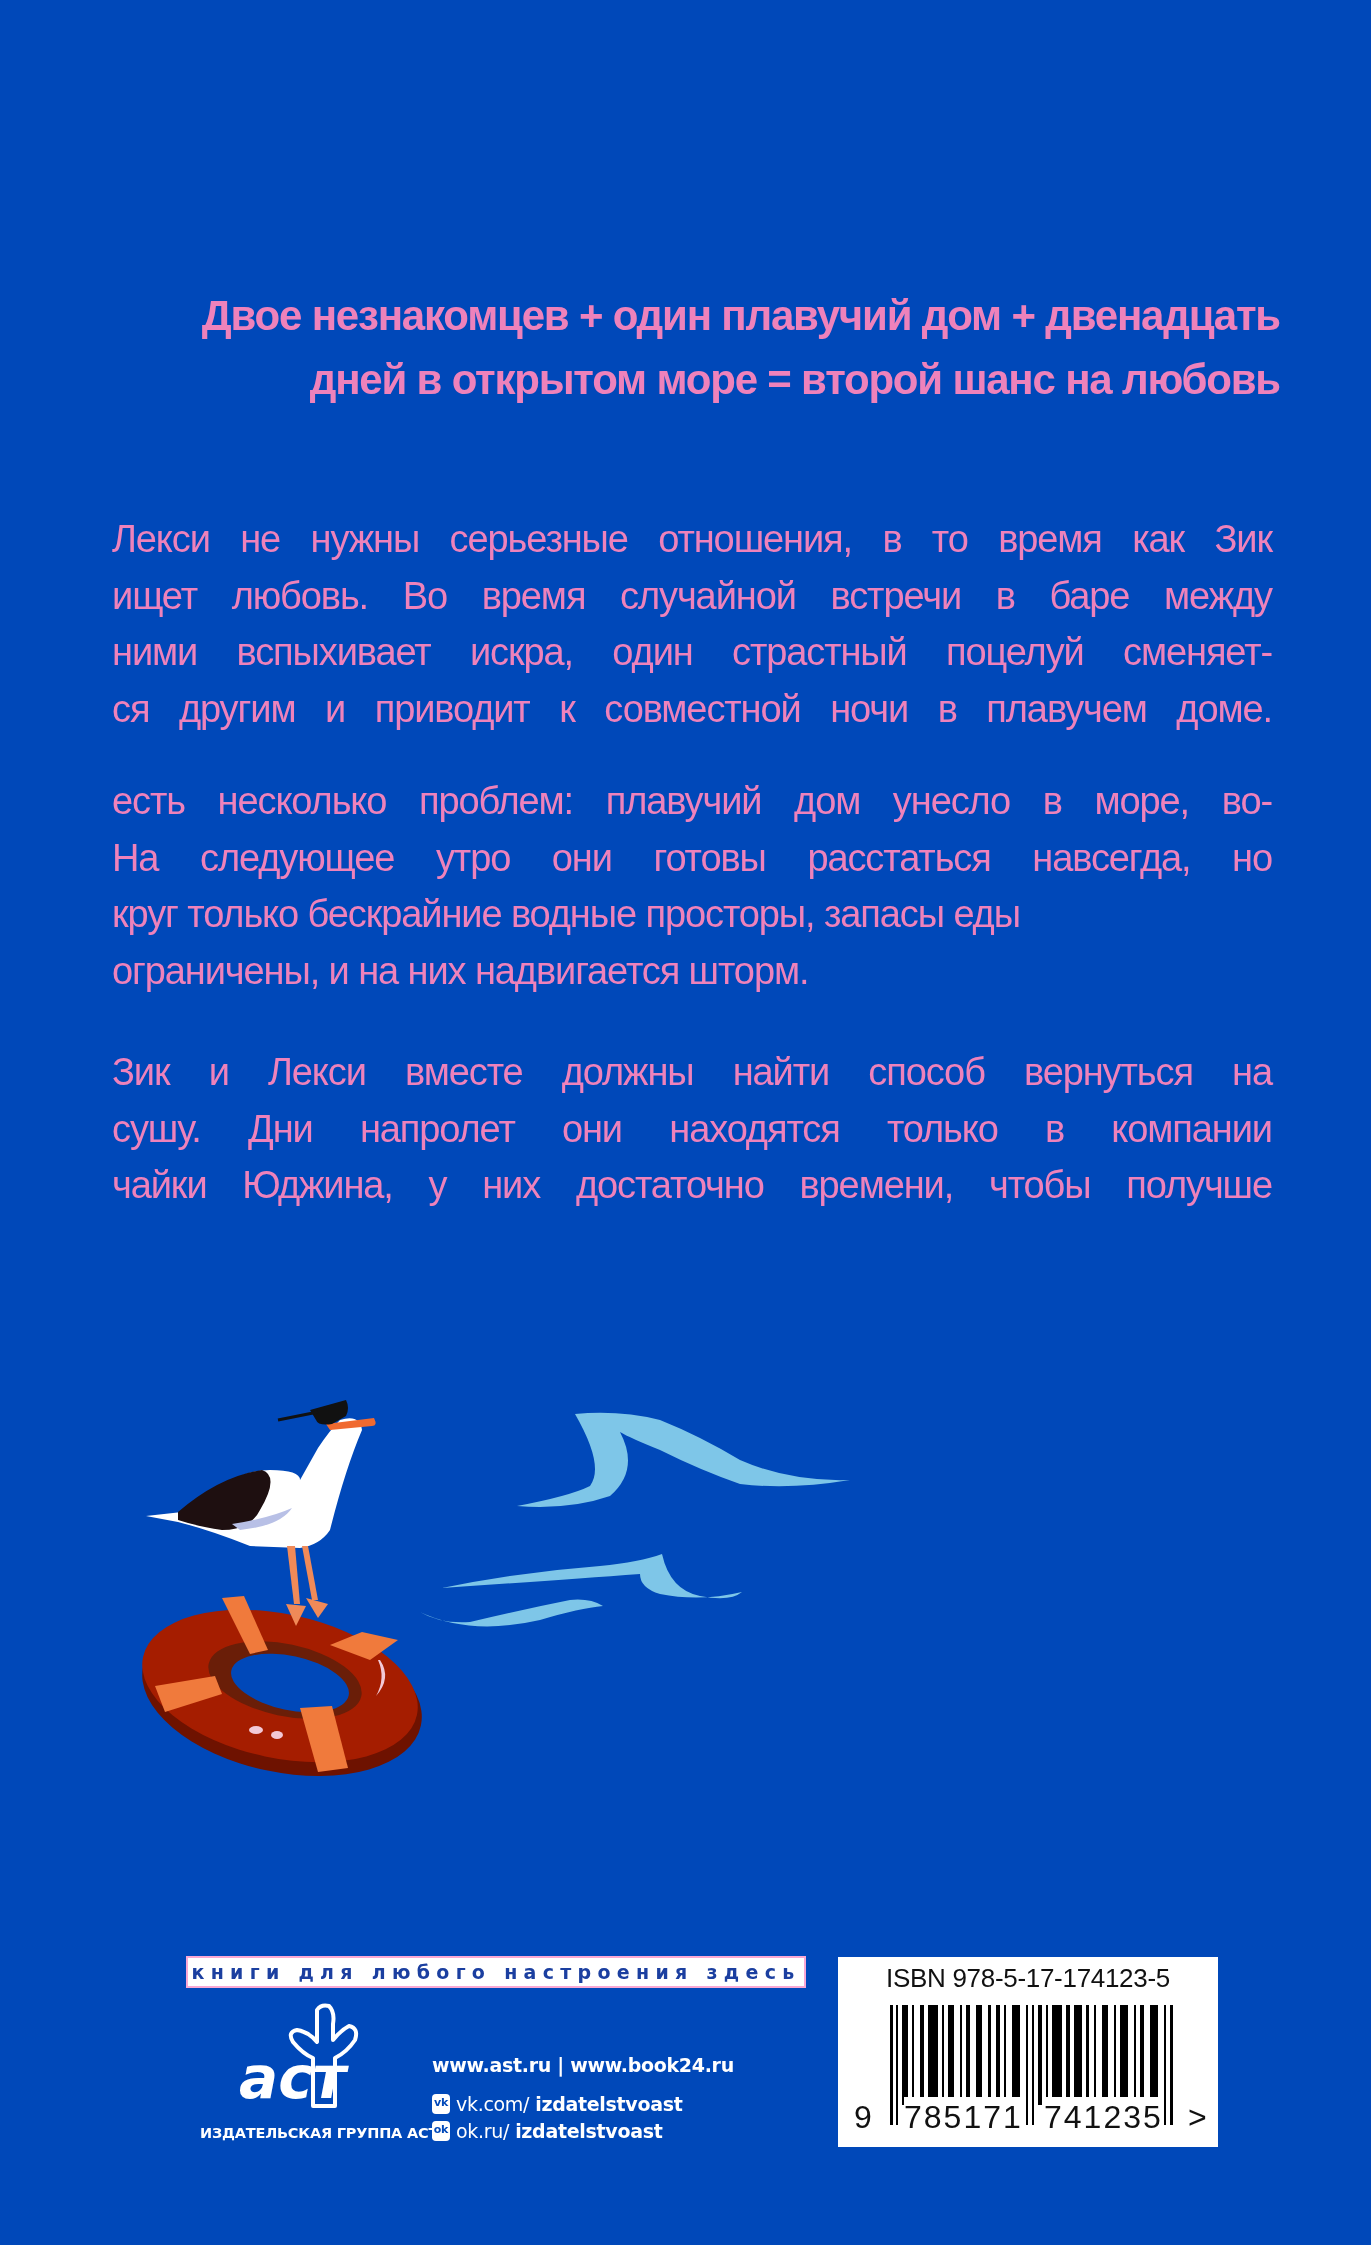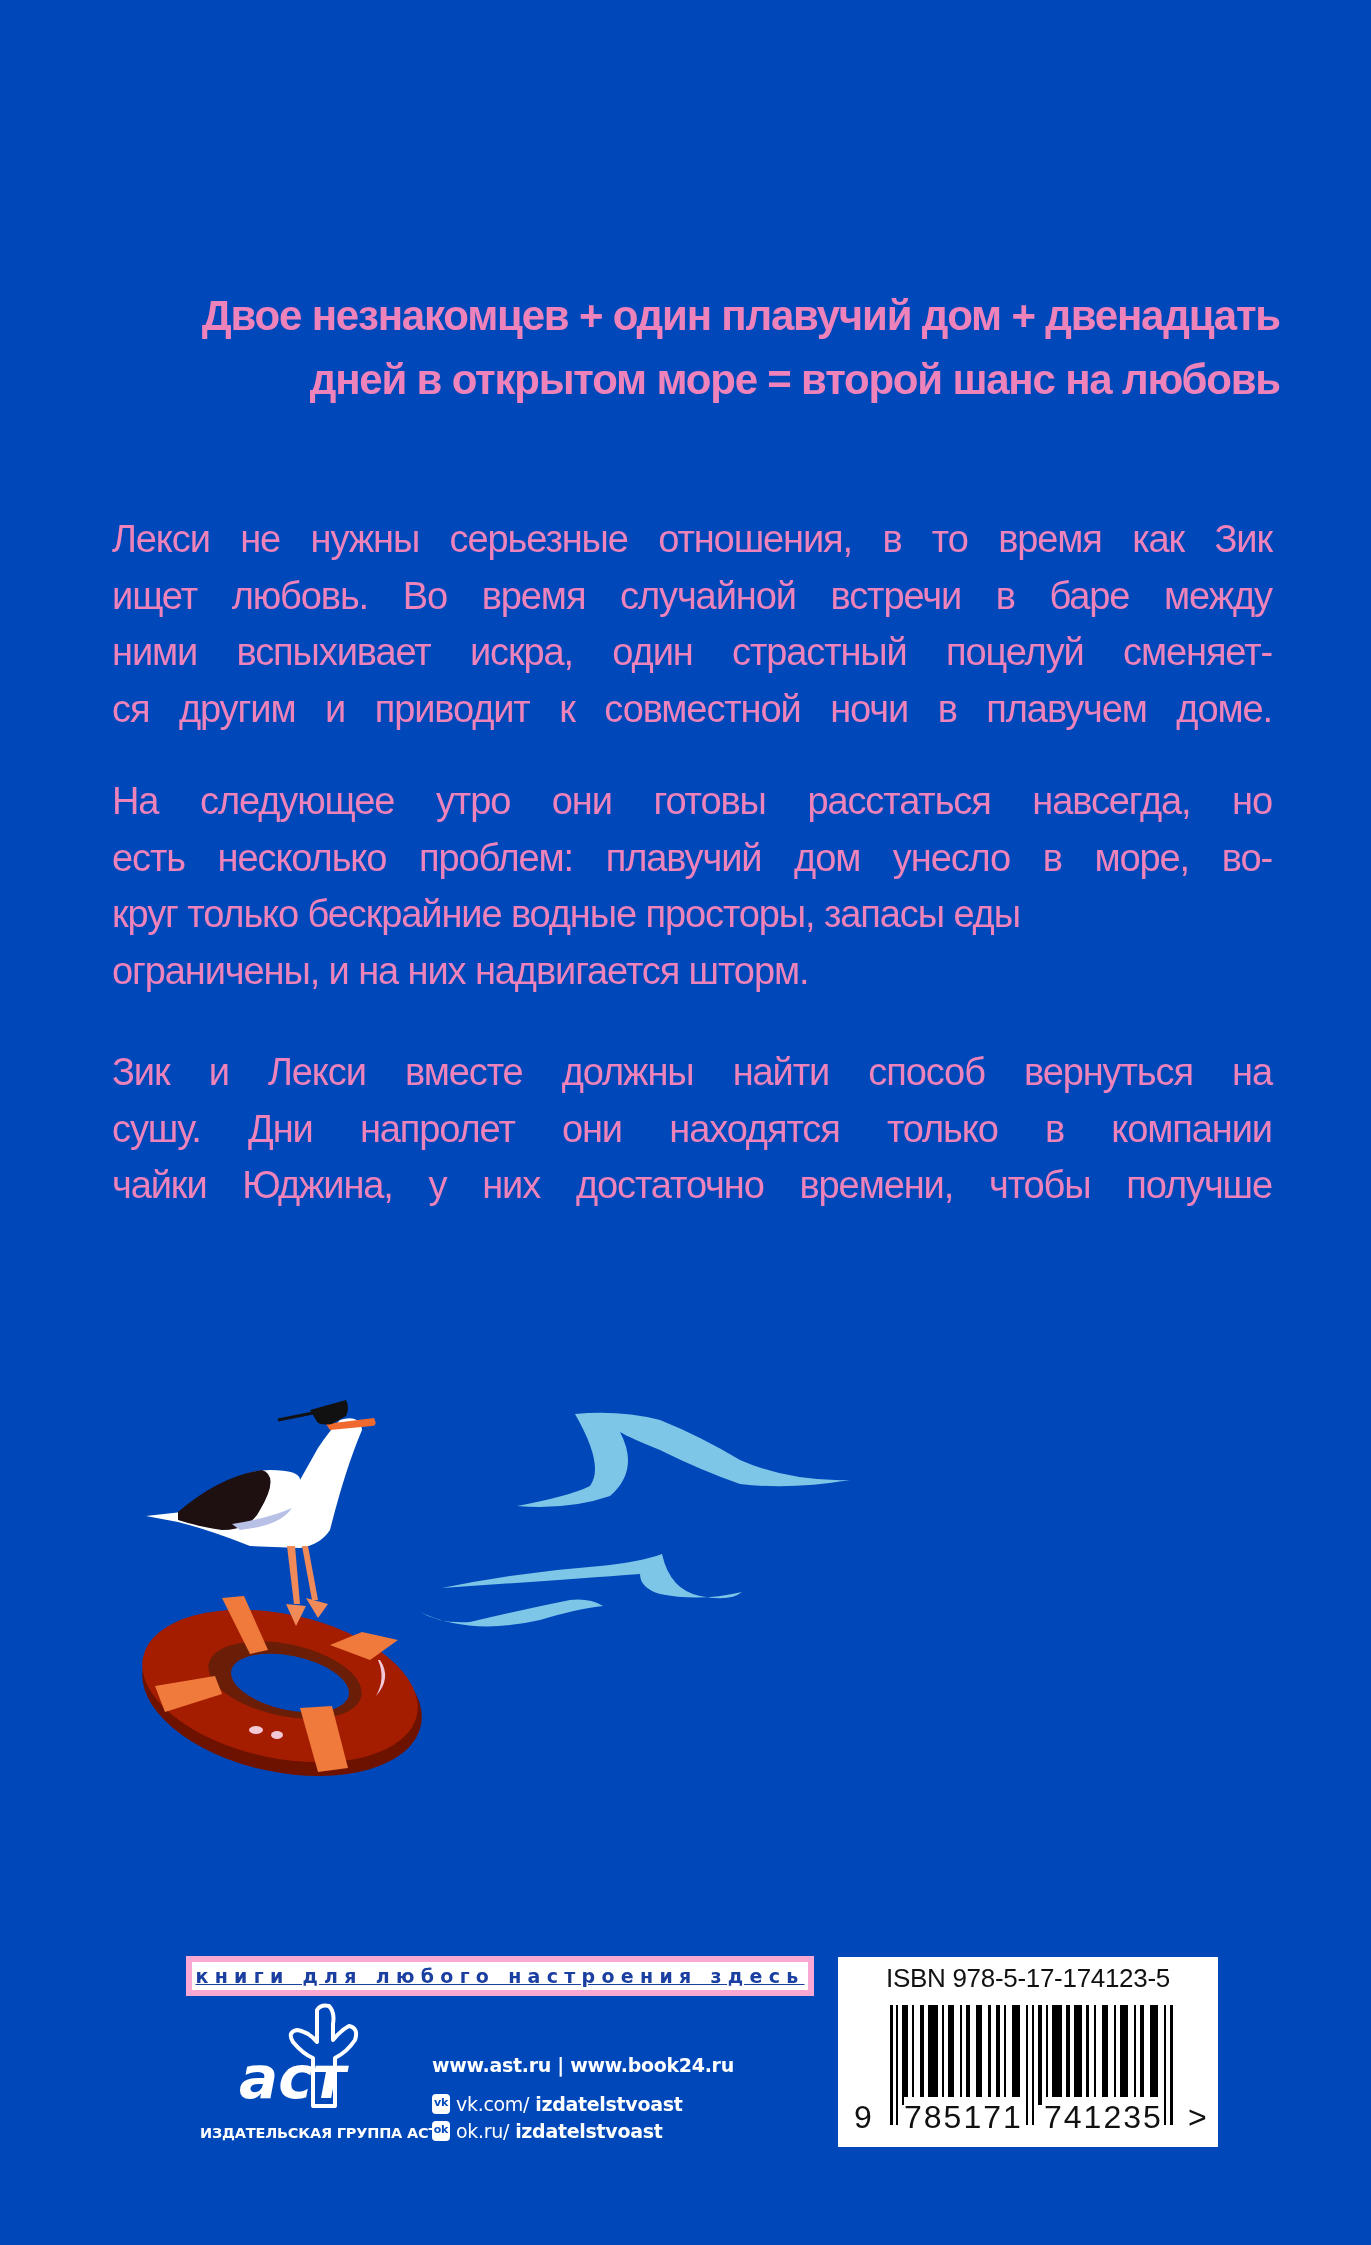--- a/index.html
+++ b/index.html
@@ -33,30 +33,29 @@
   .para span.c { text-align: center; }
   #p1 { top: 511px; }
   #p2 { top: 773px; }
   #p3 { top: 1044px; }
 
   .illustration { position: absolute; left: 0; top: 1380px; width: 1371px; height: 480px; }
 
   .slogan-bar {
     position: absolute; left: 186px; top: 1956px; width: 616px; height: 28px;
     background: #ffffff;
-    border: 6px solid #f9a8d4;
+    border: 2px solid #f9a8d4;
     color: #1b3fa0;
     font-family: "DejaVu Sans", sans-serif;
     font-weight: bold;
     font-size: 19px;
     line-height: 28px;
     letter-spacing: 6.3px;
     text-align: center;
     white-space: nowrap;
-    text-decoration: underline;
   }
   .logo { position: absolute; left: 225px; top: 2002px; width: 140px; height: 110px; }
   .logo-caption {
     position: absolute; left: 200px; top: 2125px; width: 220px;
     color: #ffffff; font-size: 14.5px; font-weight: bold; letter-spacing: -0.2px;
     text-align: center; white-space: nowrap;
     font-family: "DejaVu Sans", sans-serif;
   }
   .links { position: absolute; left: 432px; top: 2054px; color: #fff; }
   .links .sites {
@@ -100,22 +99,22 @@
 </div>
 
 <div class="para" id="p1">
   <span class="j">Лекси не нужны серьезные отношения, в то время как Зик</span>
   <span class="j">ищет любовь. Во время случайной встречи в баре между</span>
   <span class="j">ними вспыхивает искра, один страстный поцелуй сменяет-</span>
   <span class="j">ся другим и приводит к совместной ночи в плавучем доме.</span>
 </div>
 
 <div class="para" id="p2">
+  <span class="j">есть несколько проблем: плавучий дом унесло в море, во-</span>
   <span class="j">На следующее утро они готовы расстаться навсегда, но</span>
-  <span class="j">есть несколько проблем: плавучий дом унесло в море, во-</span>
   <span>круг только бескрайние водные просторы, запасы еды</span>
   <span>ограничены, и на них надвигается шторм.</span>
 </div>
 
 <div class="para" id="p3">
   <span class="j">Зик и Лекси вместе должны найти способ вернуться на</span>
   <span class="j">сушу. Дни напролет они находятся только в компании</span>
   <span class="j">чайки Юджина, у них достаточно времени, чтобы получше</span>
 </div>
 

